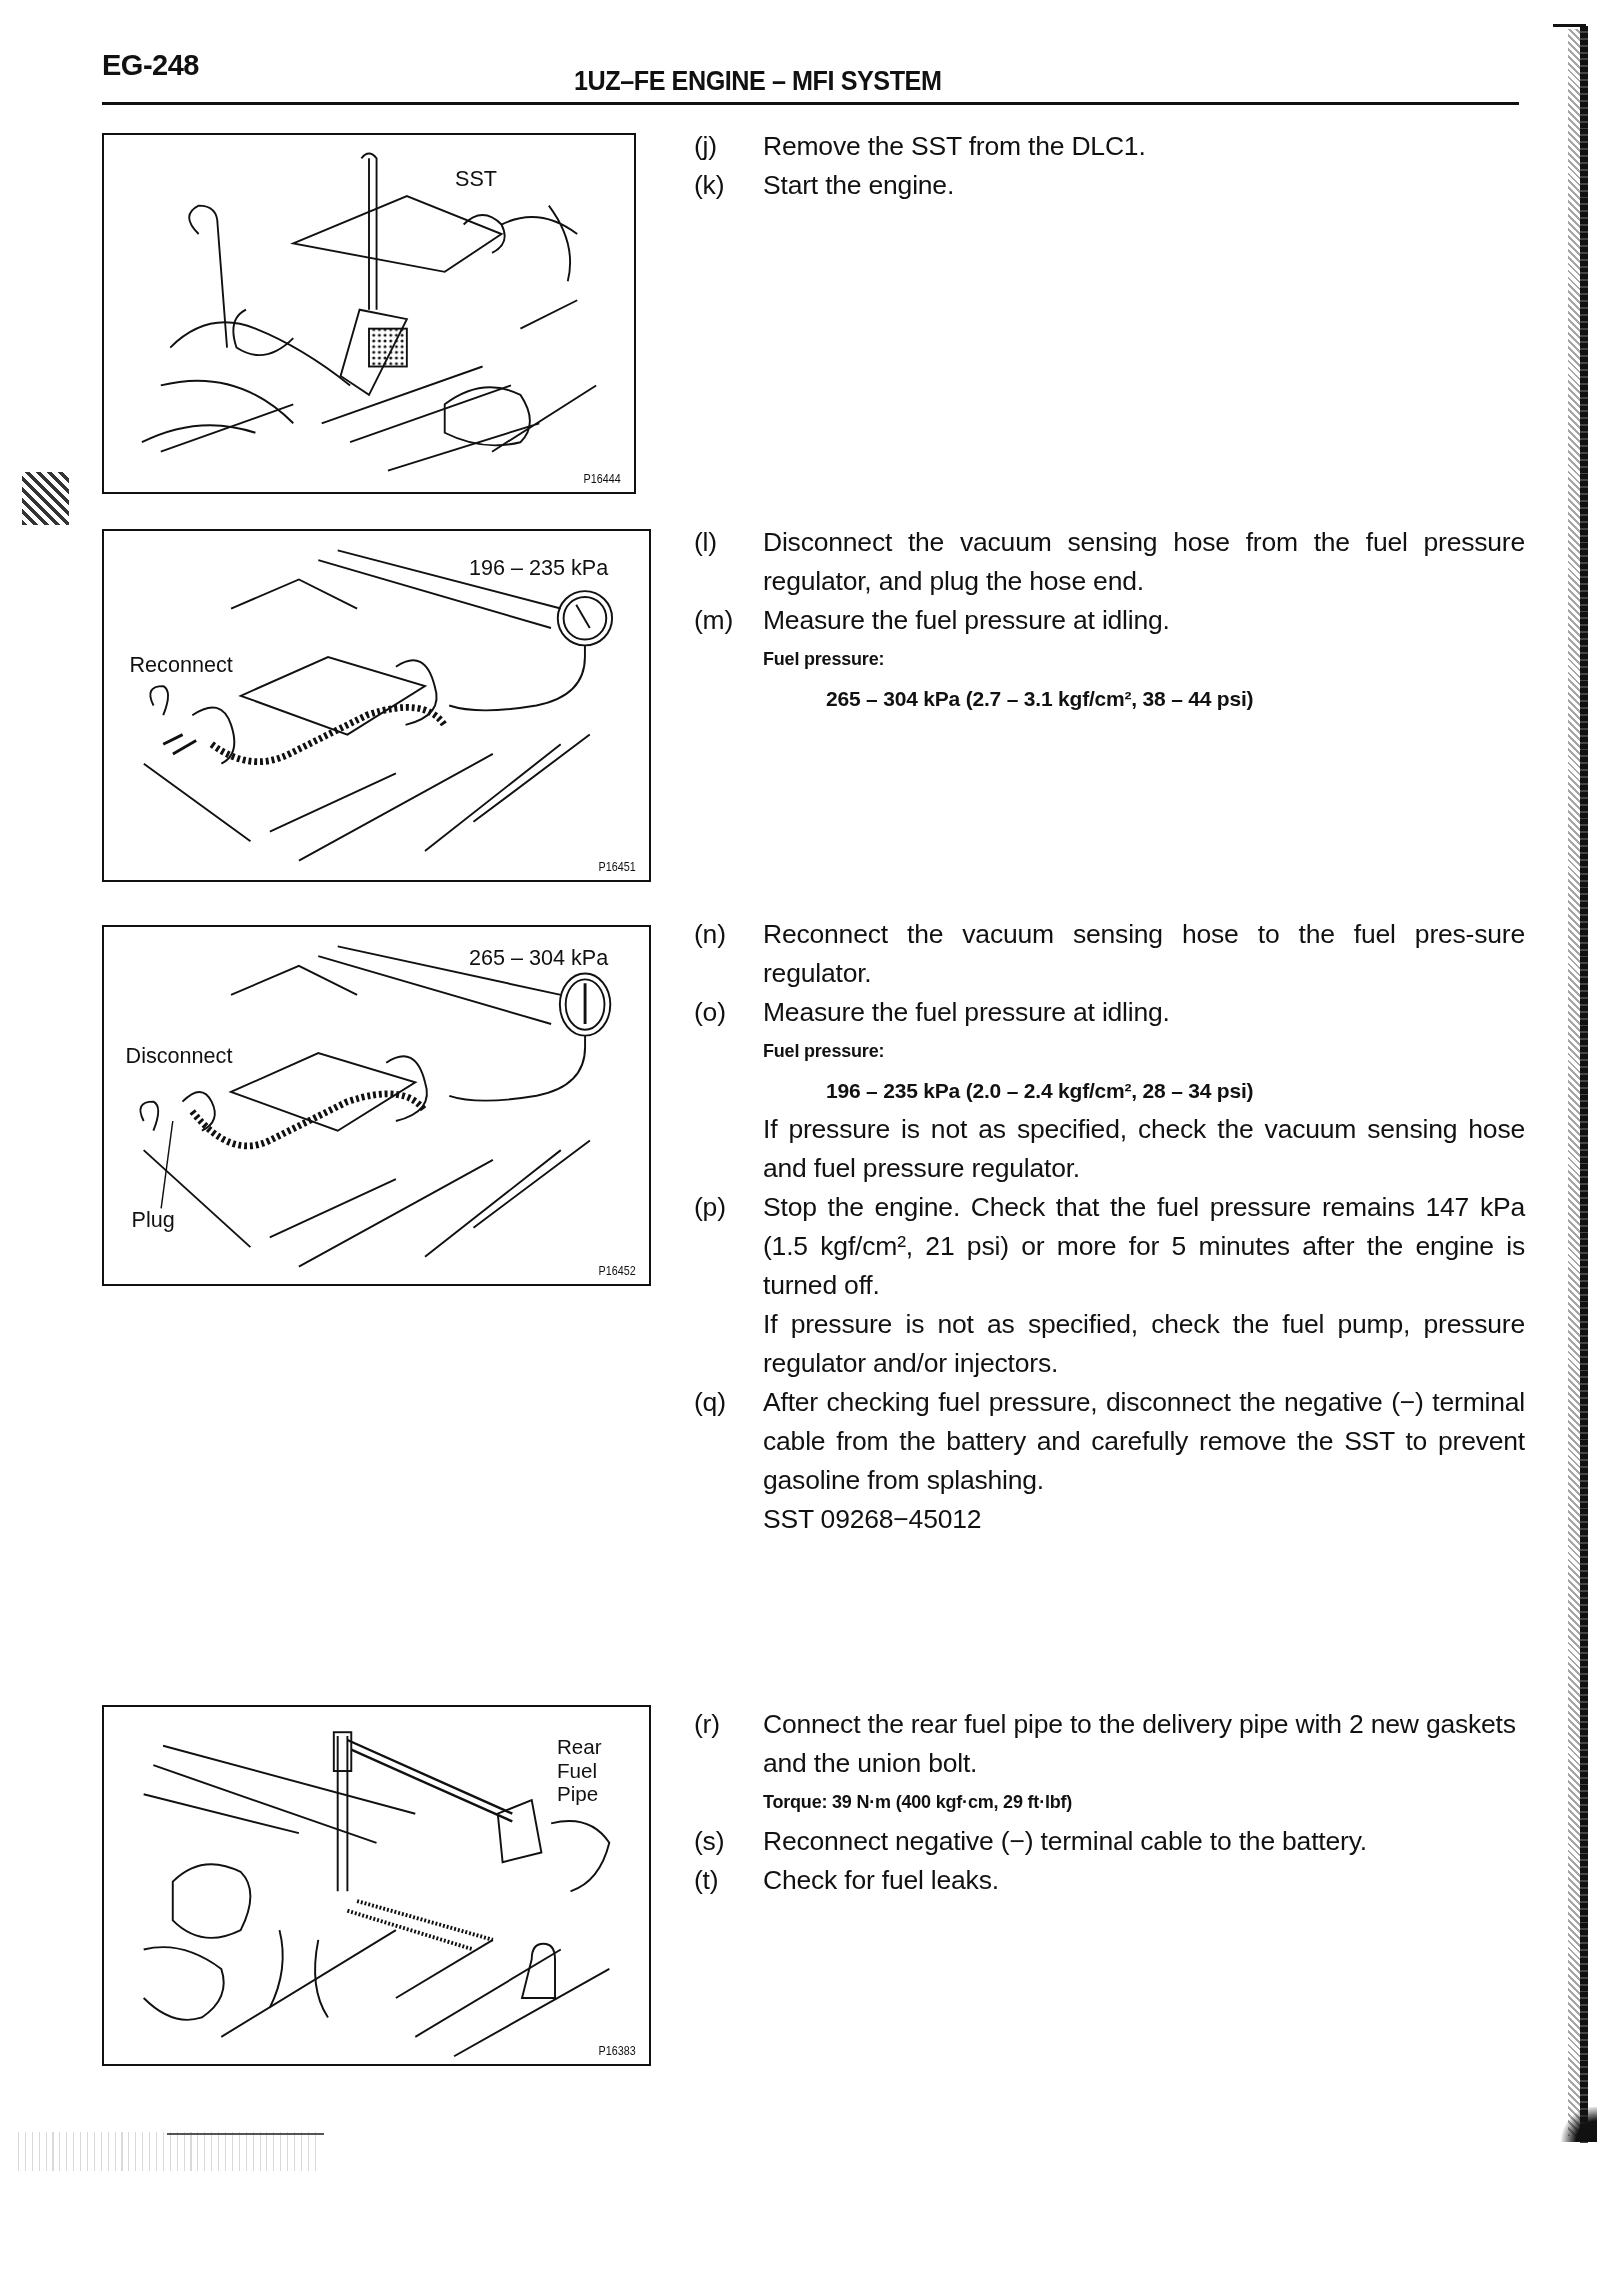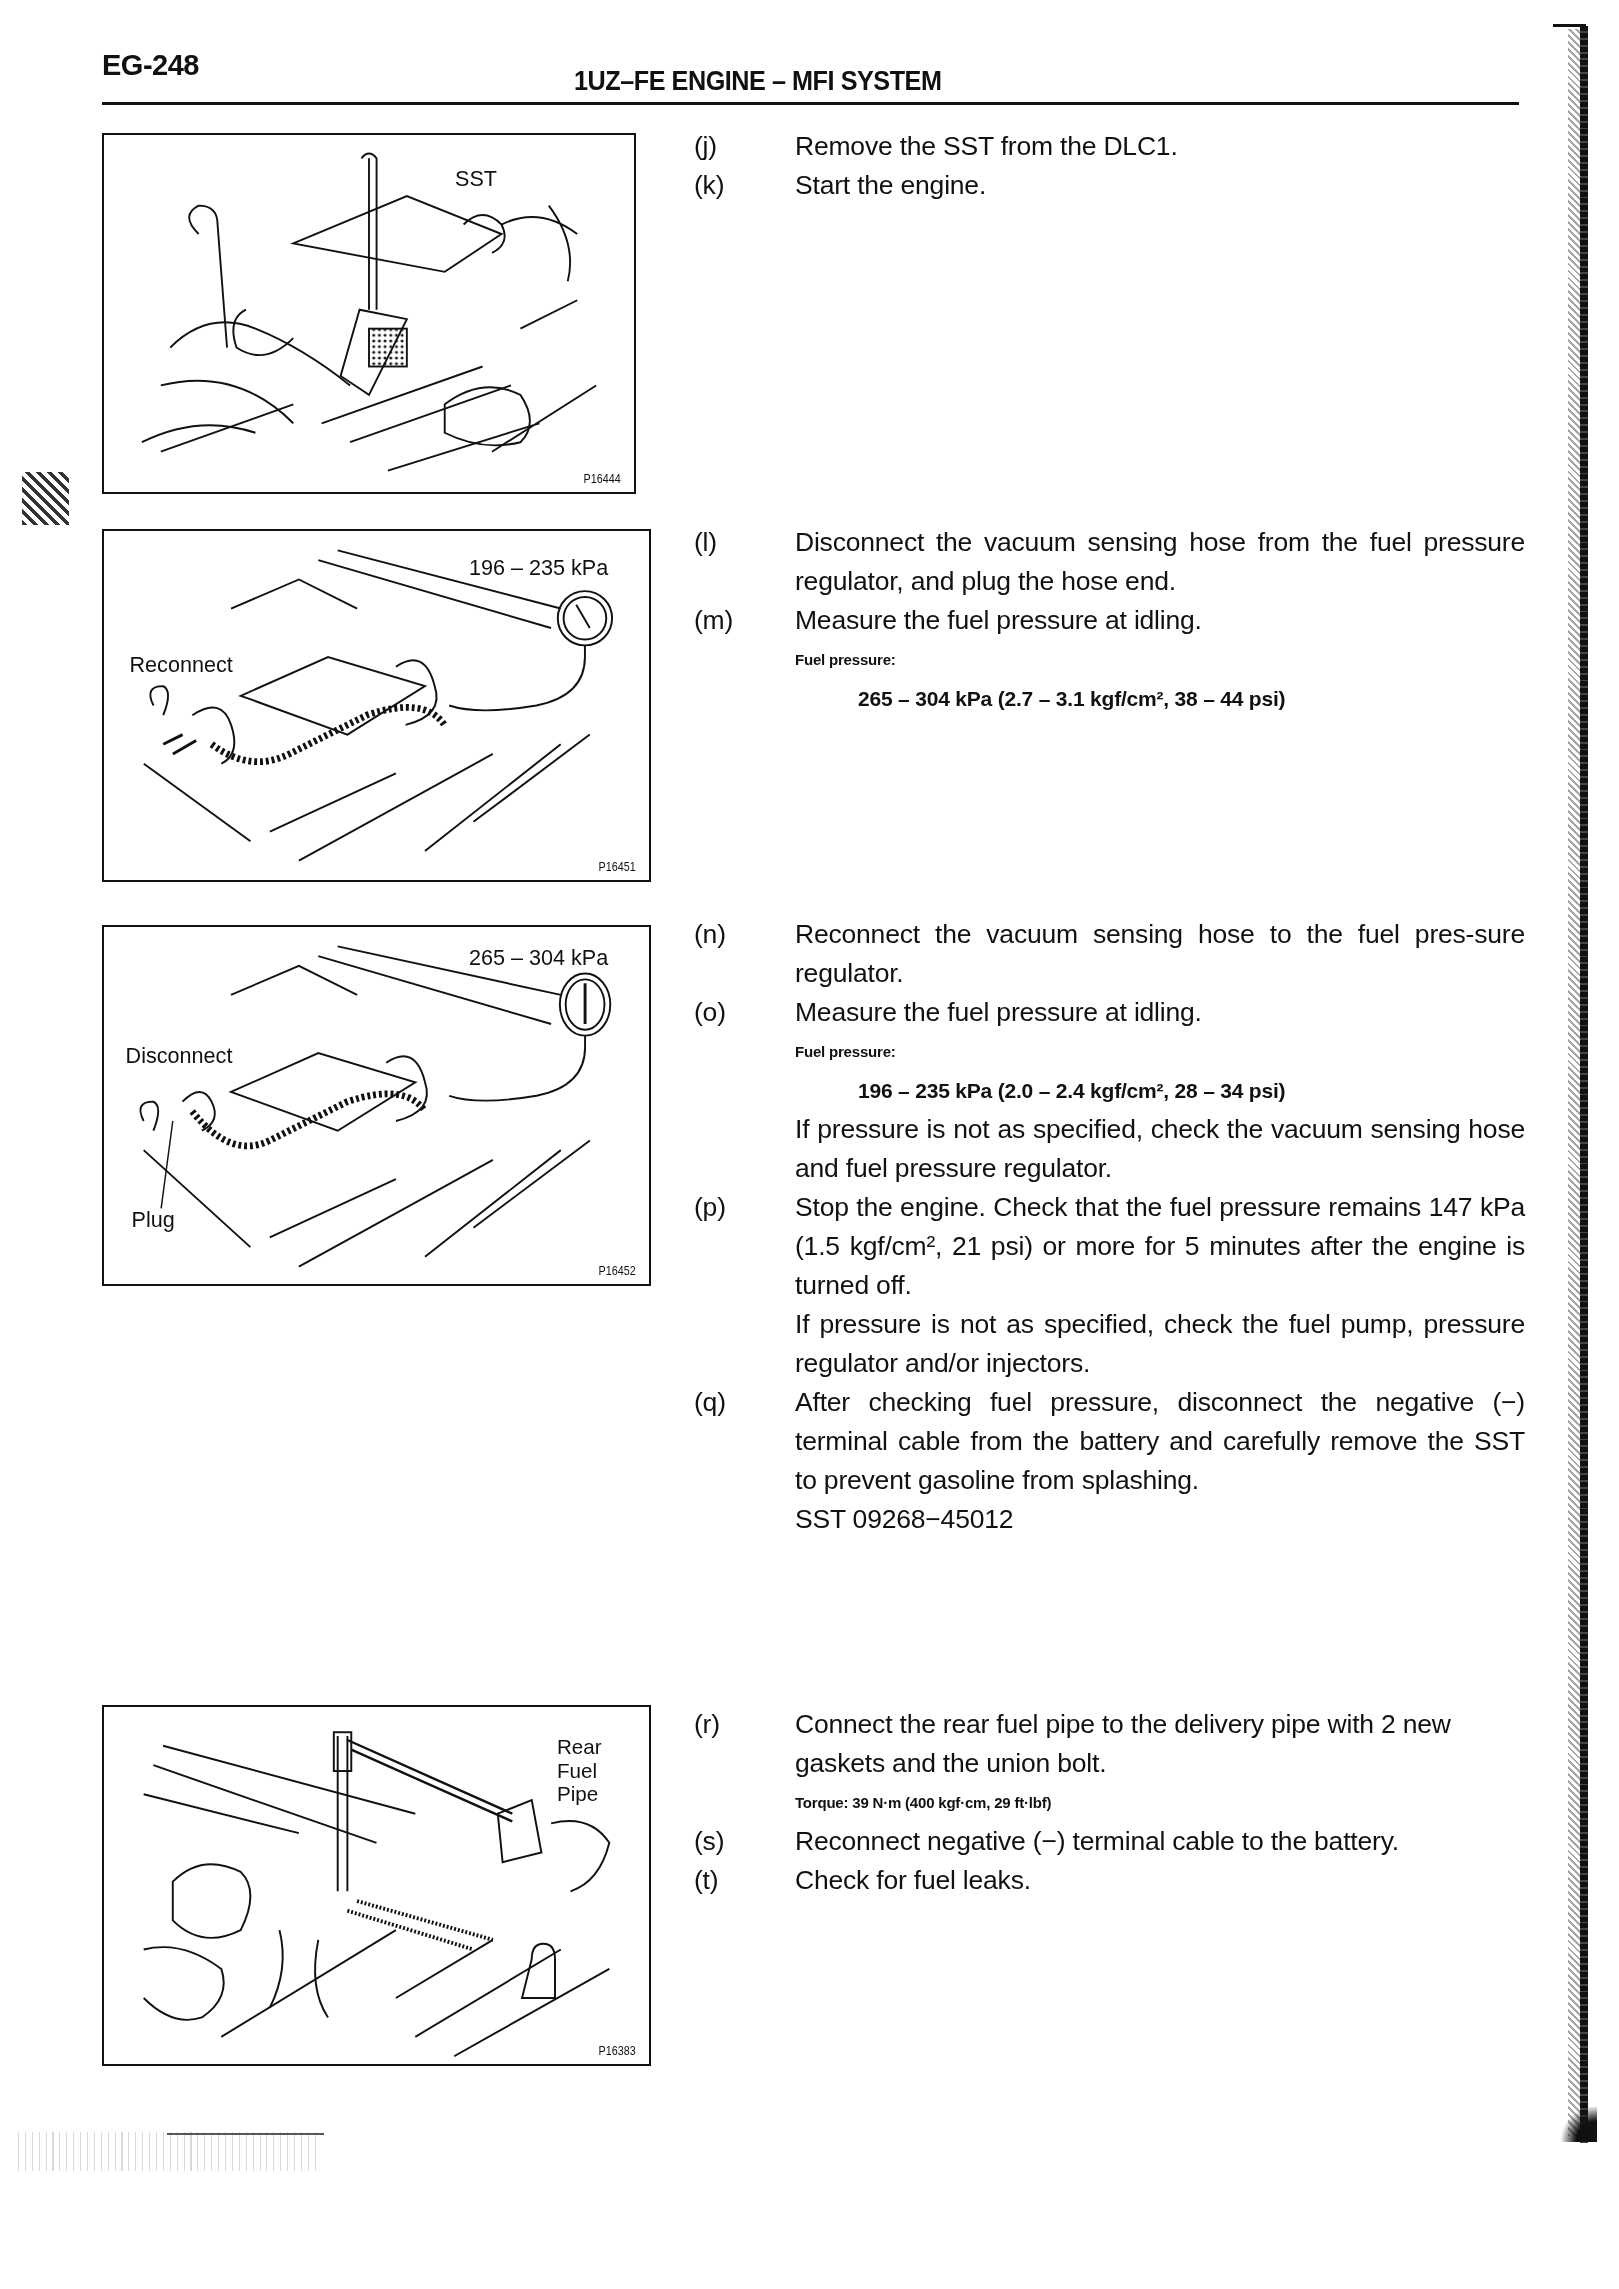--- a/index.html
+++ b/index.html
@@ -16,23 +16,23 @@
   .bottom-line { position: absolute; left: 167px; top: 2133px; width: 157px; height: 2px; background: #555; }
 
   .figure { position: absolute; border: 2.9px solid #111; background: #fff; box-sizing: border-box; }
   .figure svg { position: absolute; left: 0; top: 0; width: 100%; height: 100%; }
   .fig-code { position: absolute; right: 13.7px; bottom: 5.9px; font-size: 12.7px; font-family: "Liberation Sans Narrow", "Liberation Sans", sans-serif; transform: scaleX(0.85); transform-origin: right bottom; }
   .fig-label { position: absolute; font-size: 21.6px; background: #fff; line-height: 1.05; padding: 0 2px; }
 
   .steps { position: absolute; left: 692px; width: 833px; font-size: 26.5px; line-height: 39px; letter-spacing: -0.2px; }
   .step { position: relative; padding-left: 71px; }
   .step .marker { position: absolute; left: 2px; top: 0; }
-  .line { display: block; margin-left: 32px; }
+  .line { display: block; }
   .justified { text-align: justify; text-align-last: left; }
-  .spec-label { font-weight: bold; font-size: 15px; }
+  .spec-label { font-weight: bold; font-size: 18px; }
   .spec-value { font-weight: bold; font-size: 21px; padding-left: 63px; }
 </style>
 </head>
 <body>
 
 <div class="page-num">EG-248</div>
 <div class="page-title">1UZ–FE ENGINE – MFI SYSTEM</div>
 <div class="header-rule"></div>
 
 <div class="right-bar-shade"></div>

